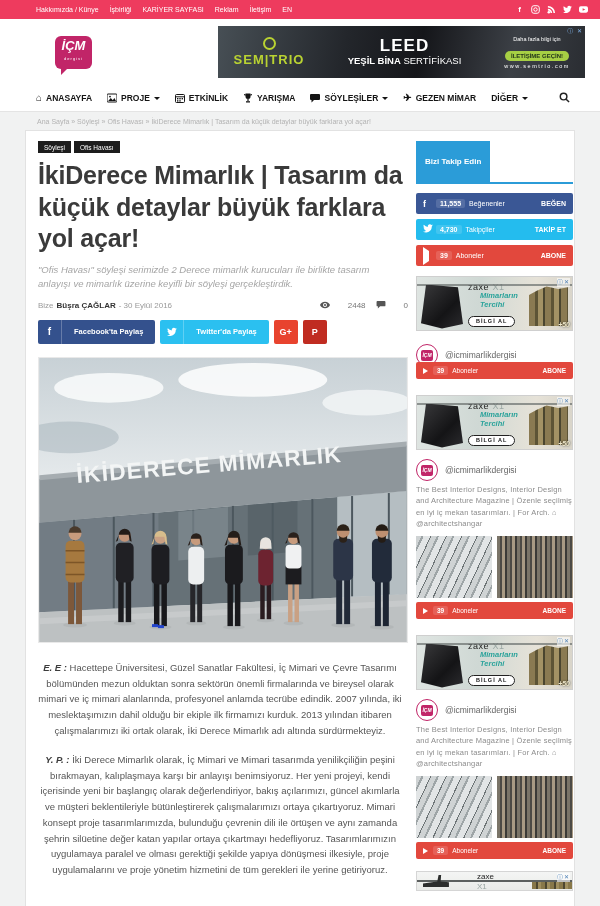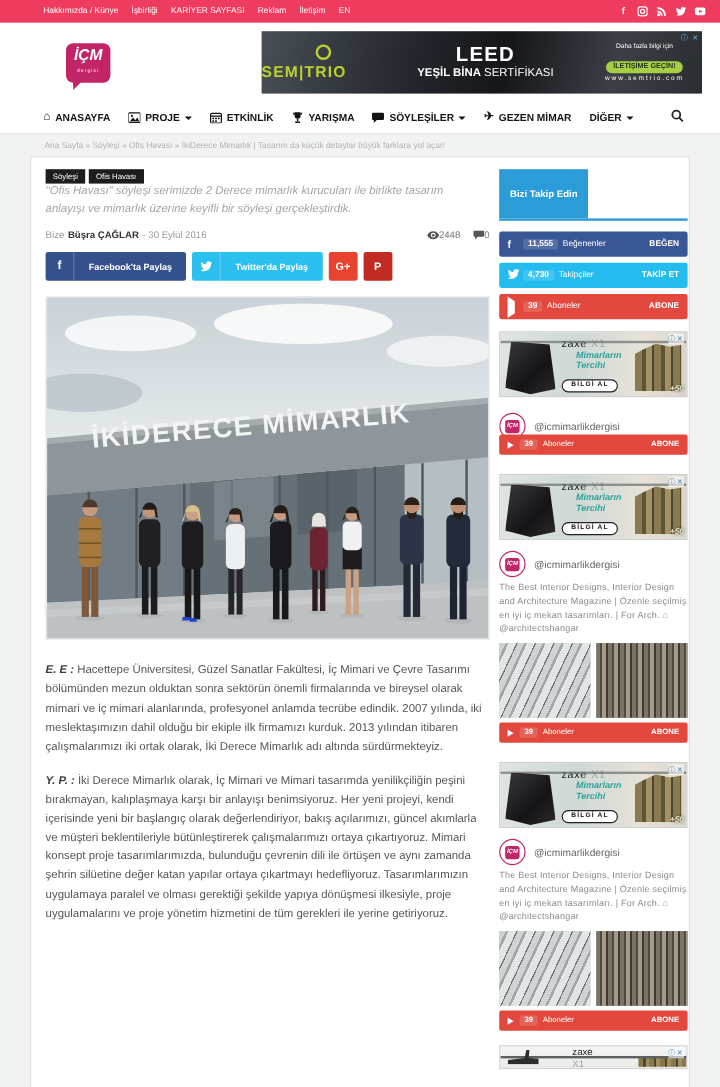--- a/index.html
+++ b/index.html
@@ -18,21 +18,21 @@
   .header { height:66px; background:#fff; display:flex; align-items:center; padding:0 15px 0 55px; }
   .logo { display:flex; align-items:center; }
   .logo-bubble { position:relative; width:37px; height:33px; background:#c12568; border-radius:6px; color:#fff; text-align:center; }
   .logo-bubble .abbr { display:block; font-size:13px; font-weight:bold; line-height:20px; font-style:italic; }
   .logo-bubble .sub { display:block; font-size:4px; letter-spacing:1px; }
   .logo-bubble::after { content:""; position:absolute; left:6px; bottom:-6px; border:4px solid transparent; border-top-color:#c12568; border-left-color:#c12568; }
   .site-title { margin-left:11px; color:#b72365; font-size:14.5px; font-weight:bold; letter-spacing:1.6px; }
 
   
   .had { position:relative; margin-left:auto; width:367px; height:52px; background:linear-gradient(100deg,#474f55 0%,#23262b 35%,#15161a 55%,#3c4046 80%,#2a2d32 100%); display:flex; align-items:center; overflow:hidden; }
-  .had-left { width:102px; color:#b9d232; }
+  .had-left { width:102px; text-align:center; color:#b9d232; }
   .had-ring { width:13px; height:13px; border:2.5px solid #b9d232; border-radius:50%; margin:0 auto 2px; }
   .had-brand { font-size:13px; font-weight:bold; letter-spacing:1px; }
   .had-mid { flex:1; text-align:center; color:#fff; line-height:1.1; }
   .had-l1 { font-size:17px; font-weight:bold; letter-spacing:1px; }
   .had-l2 { font-size:9.5px; } .had-l2 b { font-weight:bold; }
   .had-right { width:96px; text-align:center; color:#fff; }
   .had-small { font-size:5.5px; margin-bottom:2px; }
   .had-btn { display:inline-block; background:#a7cf44; color:#23351a; border-radius:7px; font-size:6px; font-weight:bold; padding:2px 6px; margin-bottom:2px; }
   .had-url { font-size:5.5px; letter-spacing:1.5px; }
   .adx { position:absolute; top:1px; right:2px; color:#7fb2e8; font-size:6px; letter-spacing:1px; }
@@ -55,41 +55,41 @@
   .sidebar { width:166px; margin-left:8px; }
 
   
   .tags { display:flex; gap:3px; }
   .tag { background:#1d1d1d; color:#fff; font-size:6.5px; padding:2.5px 6px; }
   h1.title { font-size:25px; line-height:1.26; color:#3a3a3a; font-weight:600; margin:7px 0 8px; letter-spacing:-.2px; }
   .subtitle { font-style:italic; color:#a5a5a5; font-size:9.5px; line-height:1.55; width:352px; }
   .meta { display:flex; align-items:center; margin-top:9px; font-size:8px; color:#9a9a9a; }
   .meta b { color:#333; margin:0 3px; }
   .meta-stats { margin-left:auto; display:flex; align-items:center; gap:10px; color:#777; }
-  .mstat { display:flex; align-items:center; gap:0; }
+  .mstat { display:flex; align-items:center; gap:18px; }
   .mstat svg { width:10px; height:8px; fill:#555; }
 
   
   .share { display:flex; gap:5px; margin-top:10px; }
   .shbtn { height:24px; display:flex; align-items:center; color:#fff; font-size:7.5px; font-weight:bold; border-radius:2px; cursor:pointer; }
   .shbtn .ic { width:24px; text-align:center; font-size:10px; border-right:1px solid rgba(255,255,255,.25); line-height:24px; }
   .shbtn .ic svg { width:10px; height:10px; fill:#fff; vertical-align:middle; }
   .shbtn .lb { padding:0 12px; }
   .sh-fb { background:#34518d; }
   .sh-tw { background:#2bc0f0; }
   .shsq { width:24px; height:24px; border-radius:2px; color:#fff; font-weight:bold; font-size:9px; display:flex; align-items:center; justify-content:center; cursor:pointer; }
   .sh-gp { background:#e8432e; }
   .sh-pi { background:#c02c21; }
 
   
   .photo { margin-top:13px; width:370px; height:286px; border:1px solid #e9e9e9; background:#dfe3e5; }
 
   
   .question { margin-top:22px; font-size:9.5px; font-weight:bold; font-style:italic; color:#23405c; letter-spacing:.1px; }
-  .para { margin-top:13px; font-size:9.5px; line-height:1.66; color:#555; width:364px; }
+  .para { margin-top:13px; font-size:9.5px; line-height:1.66; color:#555; width:364px;text-align:center; }
   .para b { color:#3c3c3c; font-style:italic; }
 
   
   .follow-tab { display:inline-block; background:#2b9cd8; color:#fff; font-size:8px; font-weight:bold; padding:16px 9px; }
   .follow-line { height:2px; background:#2b9cd8; margin-bottom:9px; }
   .srow { height:21px; border-radius:2px; display:flex; align-items:center; padding:0 7px; color:#fff; margin-bottom:5px; cursor:pointer; }
   .srow-fb { background:#3a5795; }
   .srow-tw { background:#24bcee; }
   .srow-yt { background:#e2483d; }
   .srow .sic { width:13px; font-size:9px; font-weight:bold; }
@@ -267,20 +267,21 @@
 
   <div class="crumbs">Ana Sayfa  »  Söyleşi  »  Ofis Havası  »  İkiDerece Mimarlık | Tasarım da küçük detaylar büyük farklara yol açar!</div>
 
   <div class="card">
 
     <div class="maincol">
       <div class="tags">
         <span class="tag">Söyleşi</span>
         <span class="tag">Ofis Havası</span>
       </div>
+      <h1 class="title">İkiDerece Mimarlık | Tasarım da küçük detaylar büyük farklara yol açar!</h1>
       <div class="subtitle">"Ofis Havası" söyleşi serimizde 2 Derece mimarlık kurucuları ile birlikte tasarım anlayışı ve mimarlık üzerine keyifli bir söyleşi gerçekleştirdik.</div>
 
       <div class="meta">
         <span>Bize</span>
         <b>Büşra ÇAĞLAR</b>
         <span>-  30 Eylül 2016</span>
         <span class="meta-stats">
           <span class="mstat">
               <svg viewBox="0 0 12 8">
                 <path d="M6 0C3 0 .8 2 0 4c.8 2 3 4 6 4s5.2-2 6-4C11.2 2 9 0 6 0zm0 6.4A2.4 2.4 0 1 1 6 1.6a2.4 2.4 0 0 1 0 4.8z"></path>

